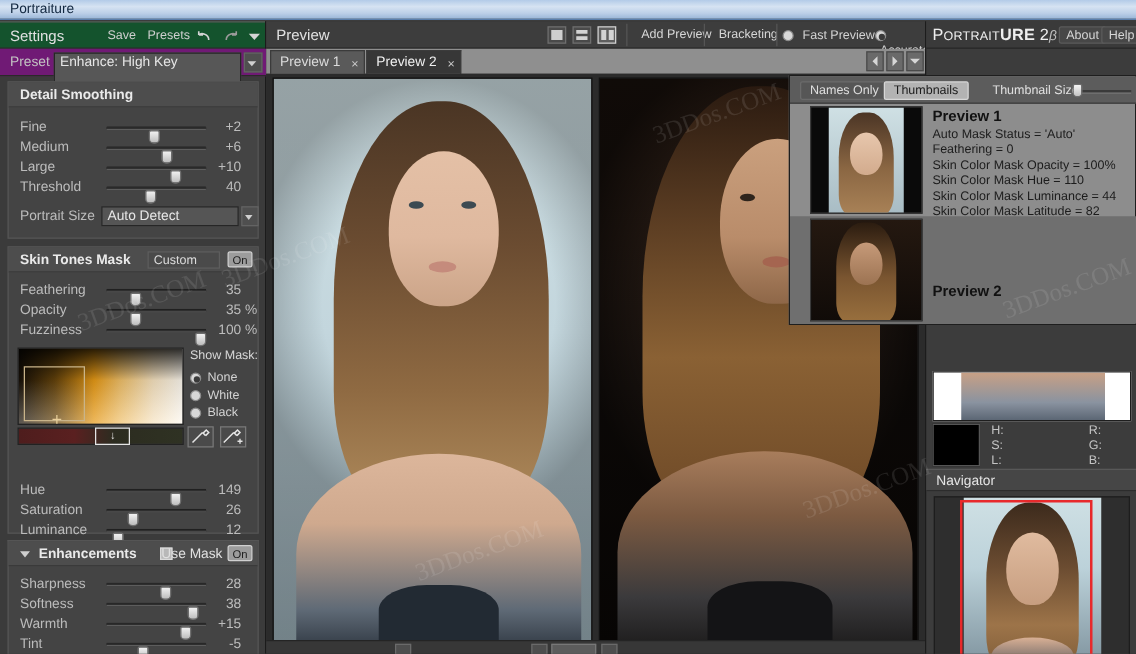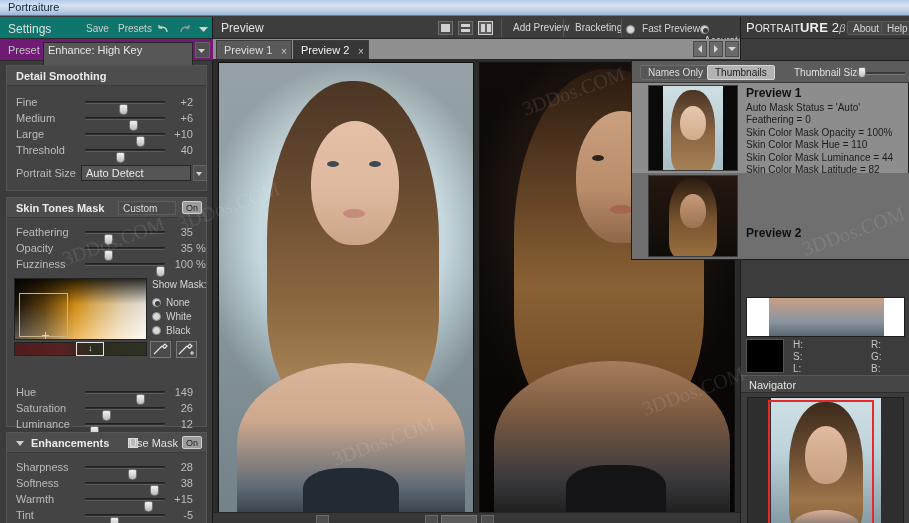--- a/index.html
+++ b/index.html
@@ -17,21 +17,21 @@
     border-bottom:1px solid #5a7fad;
   }
   #titlebar .t { position:absolute; left:8px; top:1px; font-size:11px; color:#10263f; }
 
   
   #settings {
     position:absolute; left:0; top:17px; width:213px; height:506px;
     background:#3b3b3b; border-right:1px solid #1b1b1b;
   }
   .sect-head {
-    position:relative; height:22px; background:#0f766e;
+    position:relative; height:22px; background:#14532d;
     border-bottom:1px solid #2b2b2b; border-top:1px solid #5a5a5a;
   }
   .sect-head .title { position:absolute; left:8px; top:4px; font-size:12px; color:#e0e0e0; }
   .hplain { position:absolute; top:5px; font-size:10px; color:#cfcfcf; }
   .arrowbtn {
     position:absolute; top:4px; width:17px; height:14px; background:#4f4f4f;
     border:1px solid #636363; border-radius:2px;
   }
   .arrowbtn svg { position:absolute; left:2px; top:1px; }
 

